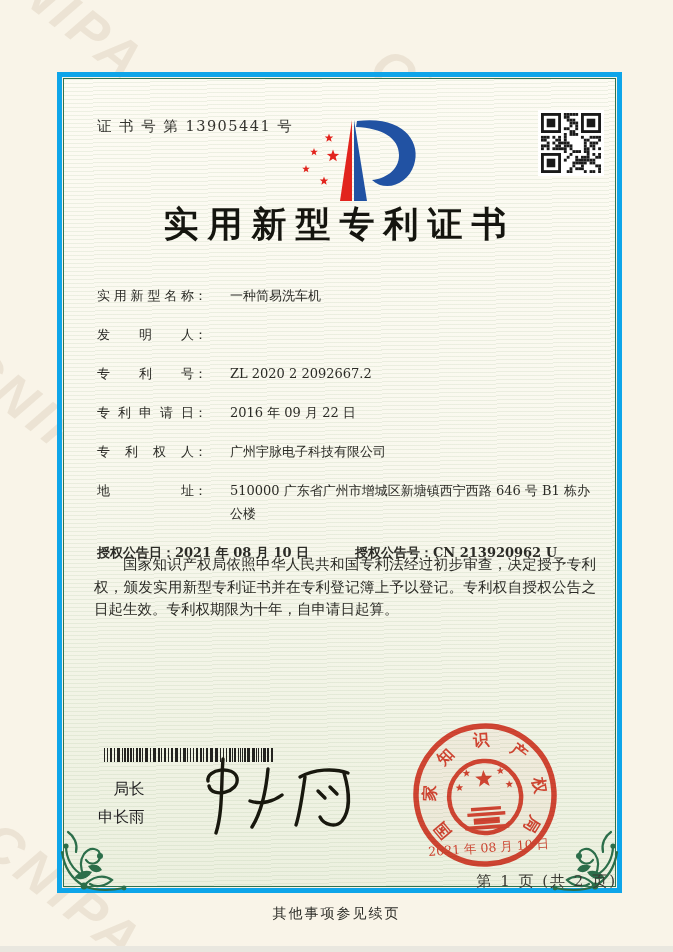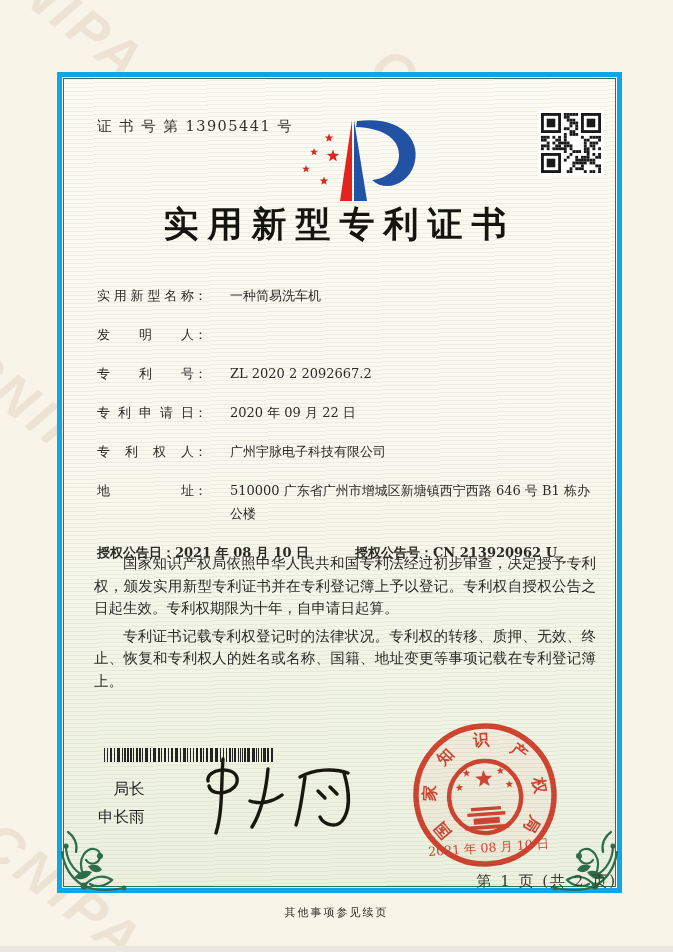--- a/index.html
+++ b/index.html
@@ -30,30 +30,30 @@
   .fields{position:absolute;left:35px;top:207px;width:505px;font-size:13px;z-index:4;}
   .frow{display:flex;line-height:23px;margin-bottom:16px;}
   .flabel{display:inline-block;width:97px;text-align:justify;text-align-last:justify;flex:none;}
   .fcolon{flex:none;}
   .fvalue{margin-left:23px;width:374px;}
   .grant-row{display:flex;line-height:23px;font-weight:bold;}
   .grant-pair{display:flex;}
   .grant-pair.left{width:258px;flex:none;}
   .paras{position:absolute;left:32px;top:476px;width:502px;font-size:14.5px;line-height:22.5px;
          text-align:justify;z-index:4;}
-  .paras p{margin:0 0 5px;text-indent:2em;font-family:Liberation Mono, monospace;}
+  .paras p{margin:0 0 5px;text-indent:2em;}
   .barcode{position:absolute;left:42px;top:671px;width:172px;height:14px;z-index:4;}
   .sig-label{position:absolute;left:36px;top:698px;font-size:15.5px;line-height:28px;
          font-family:"DejaVu Sans","Liberation Sans",sans-serif;color:#222;z-index:4;text-align:right;}
   .sig-script{position:absolute;left:130px;top:678px;z-index:4;}
   .seal{position:absolute;left:348px;top:643px;width:150px;height:150px;transform:rotate(-4deg);
         mix-blend-mode:multiply;opacity:.93;z-index:5;}
   .page-num{position:absolute;left:0;top:795px;width:100%;text-align:right;font-size:15px;
         letter-spacing:2px;color:#3a3a33;z-index:4;}
-  .cont-note{position:absolute;left:0;top:905px;width:100%;text-align:center;font-size:11px;
+  .cont-note{position:absolute;left:0;top:905px;width:100%;text-align:center;font-size:14px;
         letter-spacing:2px;color:#2d2d28;z-index:2;}
   .scan-edge{position:absolute;left:0;bottom:0;width:100%;height:6px;background:#e9e7df;z-index:1;}
 </style>
 </head>
 <body>
 
 <div class="stage">
 
   <span class="wm wm1">CNIPA</span>
   <span class="wm wm2">CNIPA</span>
@@ -264,21 +264,21 @@
           <span class="fcolon">：</span>
       </div>
       <div class="frow">
         <span class="flabel">专利号</span>
           <span class="fcolon">：</span>
         <span class="fvalue">ZL 2020 2 2092667.2</span>
       </div>
       <div class="frow">
         <span class="flabel">专利申请日</span>
           <span class="fcolon">：</span>
-        <span class="fvalue">2020 年 09 月 22 日</span>
+        <span class="fvalue">2016 年 09 月 22 日</span>
       </div>
       <div class="frow">
         <span class="flabel">专利权人</span>
           <span class="fcolon">：</span>
         <span class="fvalue">广州宇脉电子科技有限公司</span>
       </div>
       <div class="frow">
         <span class="flabel">地址</span>
           <span class="fcolon">：</span>
         <span class="fvalue">510000 广东省广州市增城区新塘镇西宁西路 646 号 B1 栋办公楼</span>
@@ -292,21 +292,20 @@
         <span class="grant-pair">
           <span>授权公告号</span>
             <span>：</span>
           <span>CN 213920962 U</span>
         </span>
       </div>
     </div>
 
     <div class="paras">
       <p>国家知识产权局依照中华人民共和国专利法经过初步审查，决定授予专利权，颁发实用新型专利证书并在专利登记簿上予以登记。专利权自授权公告之日起生效。专利权期限为十年，自申请日起算。</p>
-      <p>专利证书记载专利权登记时的法律状况。专利权的转移、质押、无效、终止、恢复和专利权人的姓名或名称、国籍、地址变更等事项记载在专利登记簿上。</p>
     </div>
 
     <svg class="barcode" width="172" height="14" viewBox="0 0 172 14">
       <g id="barcode-bars" fill="#23231f">
           <rect x="0" y="0" width="1" height="14"></rect>
           <rect x="3" y="0" width="1" height="14"></rect>
           <rect x="6" y="0" width="2" height="14"></rect>
           <rect x="10" y="0" width="1" height="14"></rect>
           <rect x="13" y="0" width="3" height="14"></rect>
           <rect x="18" y="0" width="1" height="14"></rect>

